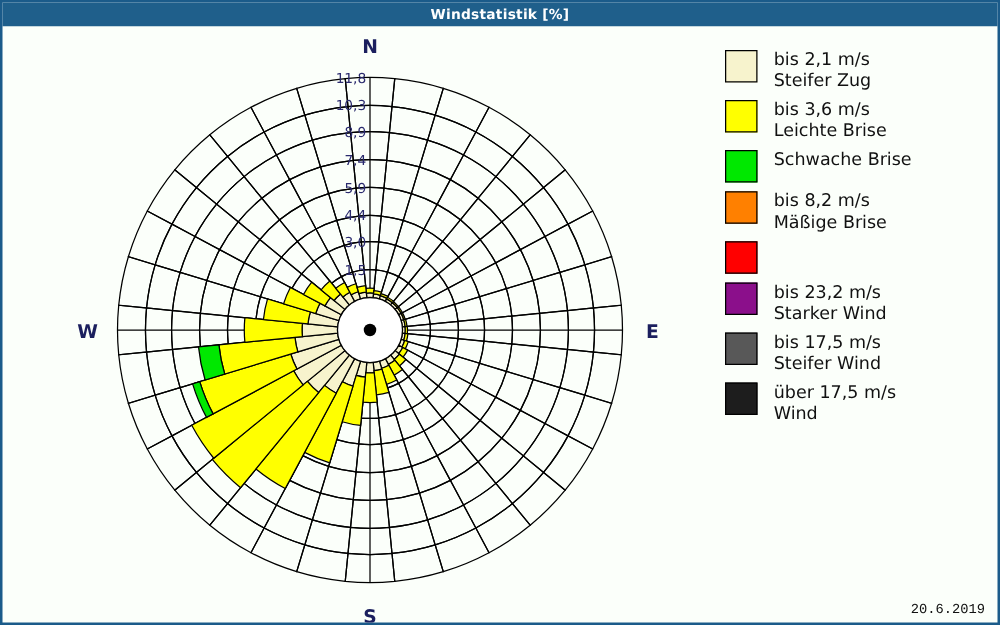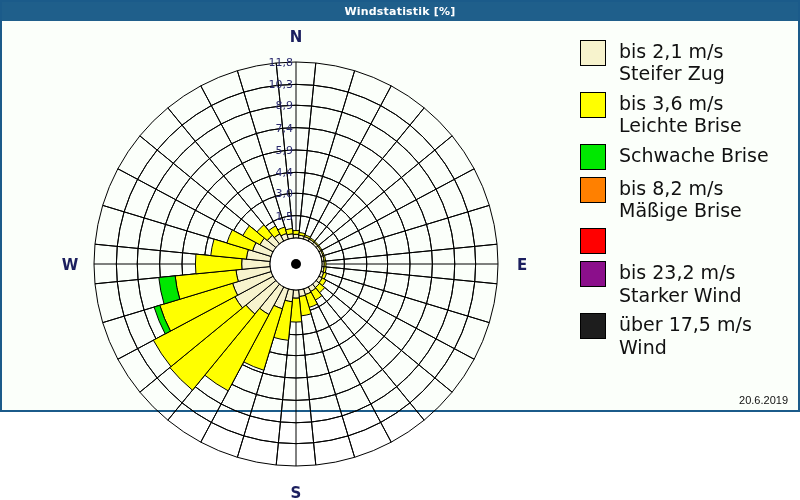--- a/index.html
+++ b/index.html
@@ -2,21 +2,21 @@
 <html><head>
 <meta charset="utf-8">
 <style>
   html,body{margin:0;padding:0;}
   body{
     width:800px;height:500px;overflow:hidden;
     font-family:"DejaVu Sans","Liberation Sans",sans-serif;
     background:#ffffff;
   }
   #app{
-    position:relative;width:800px;height:412px;
+    position:relative;width:800px;height:500px;
     box-sizing:border-box;
     border:2px solid #1b5b8a;
     background:#fbfffa;
   }
   #titlebar{
     position:absolute;left:0;top:0;width:796px;height:19px;
     background:#1f5f8b;
     color:#ffffff;
     font-size:11px;font-weight:bold;
     display:flex;align-items:center;justify-content:center;
@@ -42,28 +42,28 @@
   .legrow{
     display:flex;align-items:flex-start;margin-bottom:7px;
   }
   .swatch{
     width:26px;height:26px;
     border:1px solid #000;
     margin-right:13px;flex:0 0 auto;
     box-sizing:border-box;
   }
   .legtext{
-    font-size:19px;color:#111;line-height:1.18;
+    font-size:14px;color:#111;line-height:1.18;
     font-family:"DejaVu Sans","Liberation Sans",sans-serif;
   }
   .legtext div{white-space:nowrap;}
   #datestamp{
     position:absolute;right:10px;bottom:4px;
     font-size:11px;color:#111;
-    font-family:Liberation Sans, sans-serif;
+    font-family:Liberation Mono, monospace;
   }
 </style>
 </head>
 <body>
 
 <div id="app">
 
   <div id="titlebar">
     <span>Windstatistik [%]</span>
   </div>
@@ -449,20 +449,27 @@
         <div class="swatch" style="background: rgb(255, 0, 0);"></div>
       </div>
       <div class="legrow">
         <div class="swatch" style="background: rgb(139, 15, 139);"></div>
         <div class="legtext">
           <div>bis 23,2 m/s</div>
           <div>Starker Wind</div>
         </div>
       </div>
       <div class="legrow">
+        <div class="swatch" style="background: rgb(88, 88, 88);"></div>
+        <div class="legtext">
+          <div>bis 17,5 m/s</div>
+          <div>Steifer Wind</div>
+        </div>
+      </div>
+      <div class="legrow">
         <div class="swatch" style="background: rgb(29, 29, 29);"></div>
         <div class="legtext">
           <div>über 17,5 m/s</div>
           <div>Wind</div>
         </div>
       </div>
     </div>
 
   <div id="datestamp">20.6.2019</div>
 

